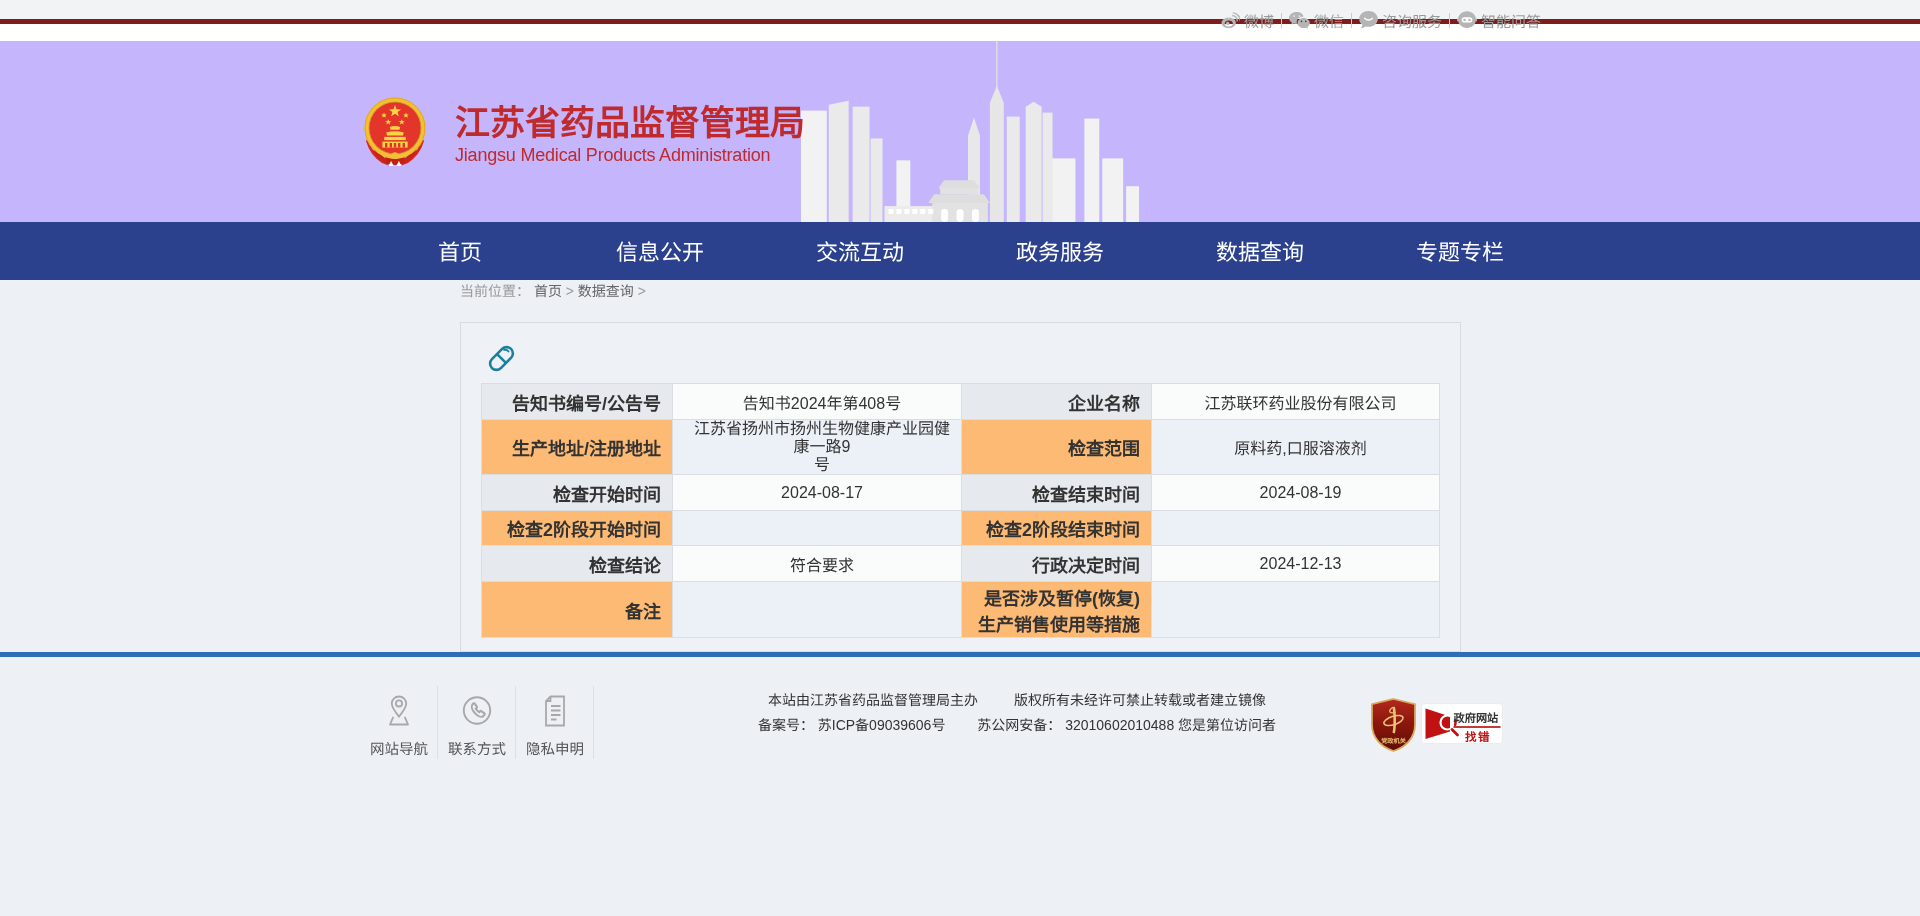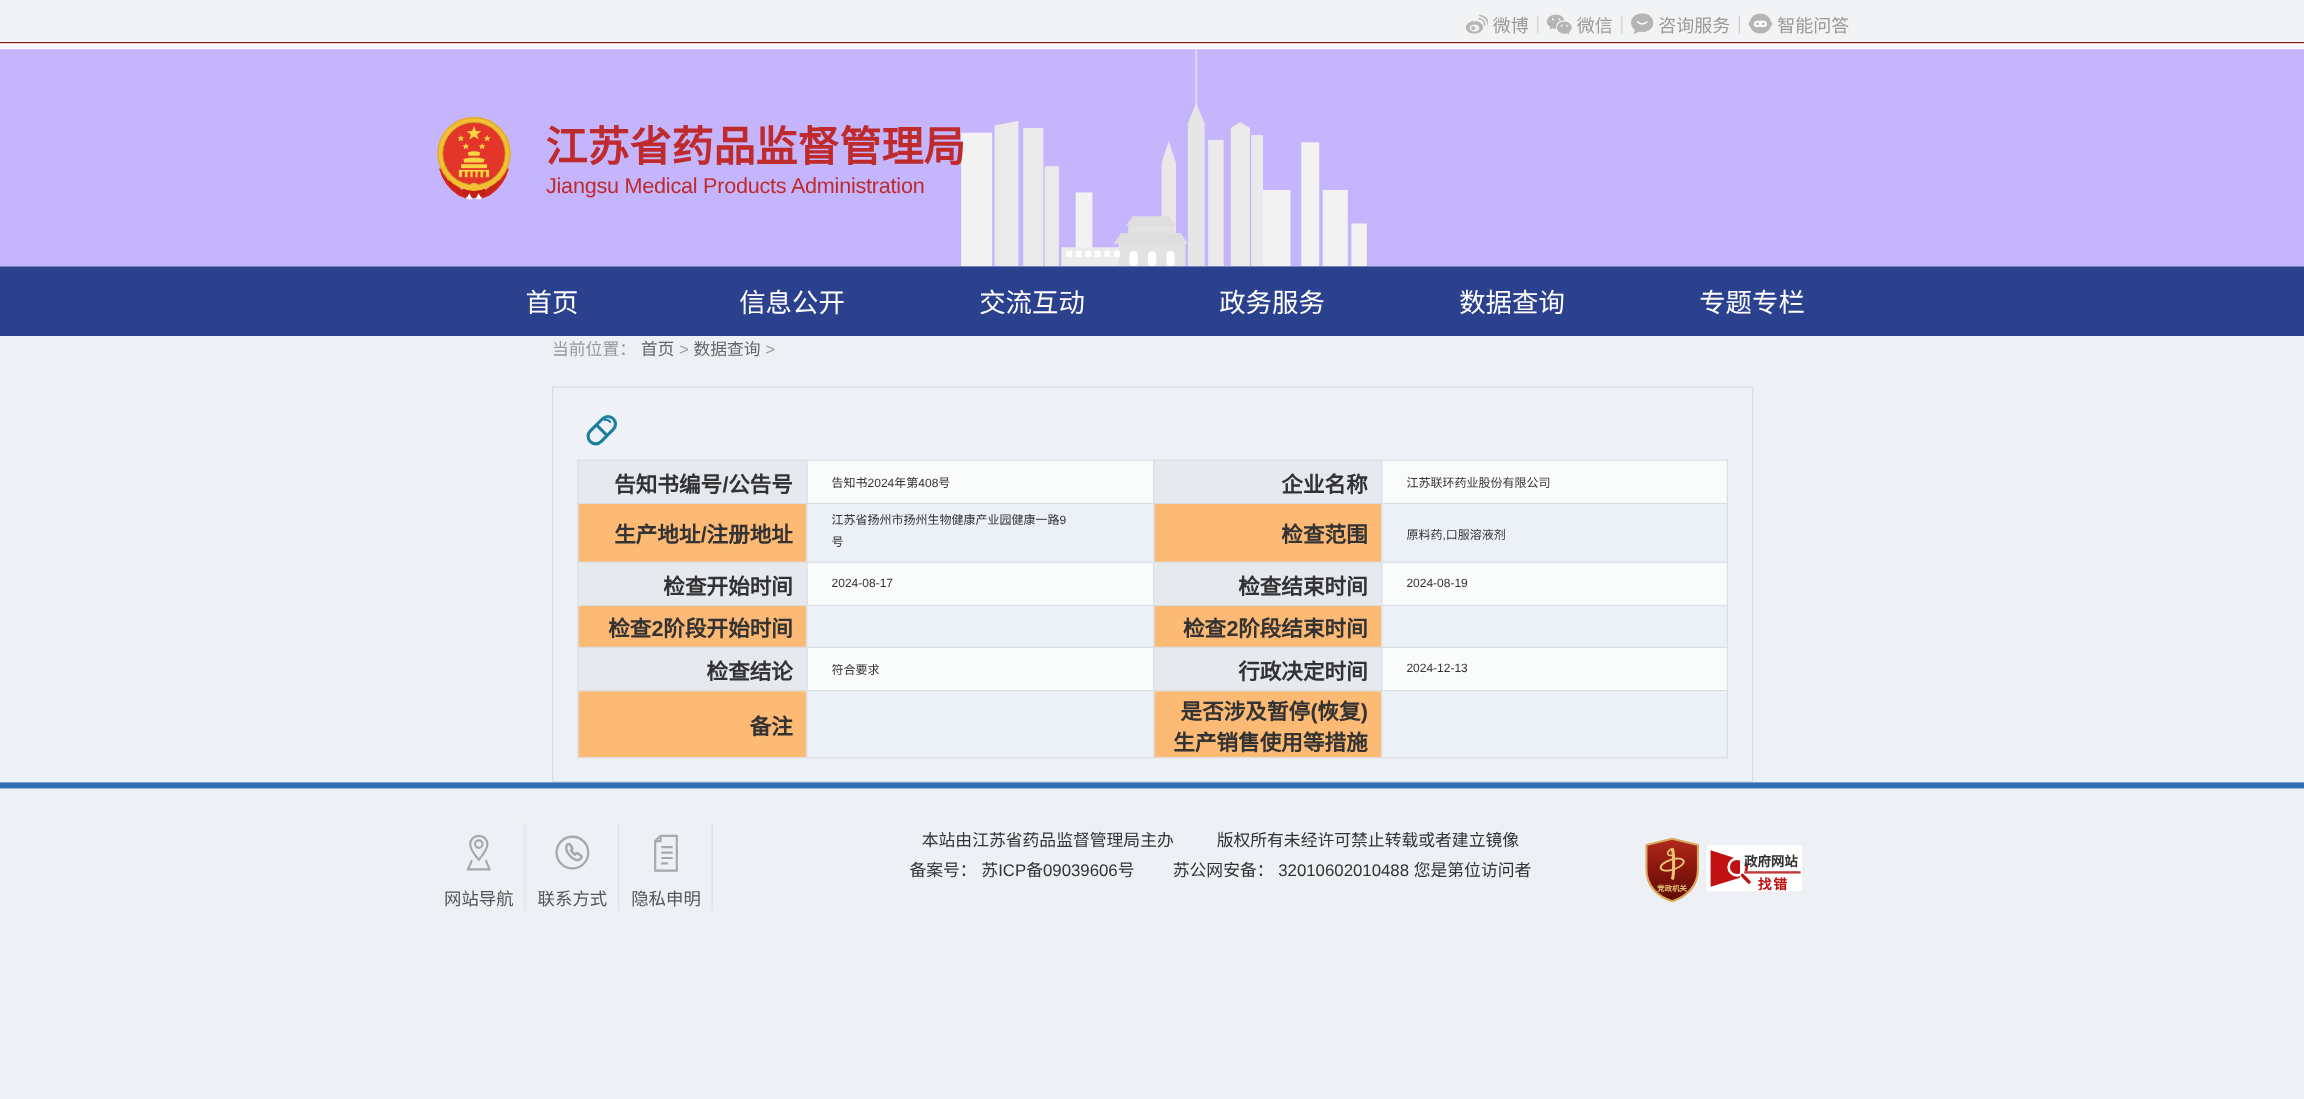--- a/index.html
+++ b/index.html
@@ -1,39 +1,39 @@
 <!DOCTYPE html>
 <html lang="zh-CN"><head>
 <meta charset="utf-8">
 <style>
 *{margin:0;padding:0;box-sizing:border-box}
 html,body{width:1920px;height:916px;font-family:"Liberation Sans",sans-serif;background:#fff}
 .page{position:relative;width:1920px;height:916px;overflow:hidden}
-.topbar{position:absolute;left:0;top:0;width:1920px;height:36px;background:#f2f3f5;border-bottom:1px solid #7f1d1d}
+.topbar{position:absolute;left:0;top:0;width:1920px;height:24px;background:#f2f3f5;border-bottom:5px solid #7f1d1d}
 .topbar-in{position:absolute;right:379px;top:0;height:40px;display:flex;align-items:center;font-size:15px;color:#9a9a9a}
 .topbar-in .it{display:flex;align-items:center;gap:4px}
 .topbar-in .sep{width:1px;height:15px;background:#ccc;margin:0 7px}
 .header{position:absolute;left:0;top:41px;width:1920px;height:181px;background:#c4b5fd}
 .emblem{position:absolute;left:363px;top:55px}
 .brand{position:absolute;left:455px;top:63px}
 .brand .t1{font-size:35px;font-weight:bold;color:#bf2a2c;line-height:38px;white-space:nowrap}
 .brand .t2{font-size:18px;font-weight:normal;color:#bf2a2c;line-height:22px;margin-top:2px;letter-spacing:-0.2px;white-space:nowrap}
 .skyline{position:absolute;left:800px;top:0;width:340px;height:181px}
 .nav{position:absolute;left:0;top:222px;width:1920px;height:58px;background:#2b418e}
 .nav ul{position:absolute;left:360px;top:0;display:flex;list-style:none}
 .nav li{width:200px;text-align:center;line-height:58px;padding-top:2px;font-size:22px;color:#fff}
 .band{position:absolute;left:0;top:280px;width:1920px;height:636px;background:#edf1f6}
 .crumb{position:absolute;left:460px;top:280px;font-size:14px;color:#999}
 .crumb a{color:#666;text-decoration:none}
 .box{position:absolute;left:460px;top:322px;width:1001px;height:330px;border:1px solid #d8dce1;background:#eef2f6}
 .pill{position:absolute;left:486px;top:342px}
 table.tb{position:absolute;left:481px;top:383px;border-collapse:collapse;table-layout:fixed}
 .tb th,.tb td{border:1px solid #d9dee3;color:#333;overflow:hidden}
 .tb th{font-size:18px;font-weight:bold;text-align:right;padding-right:11px;padding-left:8px}
-.tb td{font-size:10px;text-align:left;padding-left:20px;padding-right:10px}
+.tb td{font-size:16px;text-align:center;padding-left:20px;padding-right:10px}
 .tb tr.o th{background:#e6eaee}
 .tb tr.o td{background:#fafbfb}
 .tb tr.e th{background:#fdba74}
 .tb tr.e td{background:#ecf1f7}
 .blueline{position:absolute;left:0;top:652px;width:1920px;height:5px;background:#2f6db5}
 .fitems{position:absolute;left:360px;top:694px;display:flex}
 .fit{width:78px;text-align:center}
 .fit svg{display:block;margin:0 auto}
 .fit .lb{margin-top:9px;font-size:14.5px;color:#555}
 .fsep{position:absolute;width:1px;height:73px;background:#dcdfe3;top:686px}

